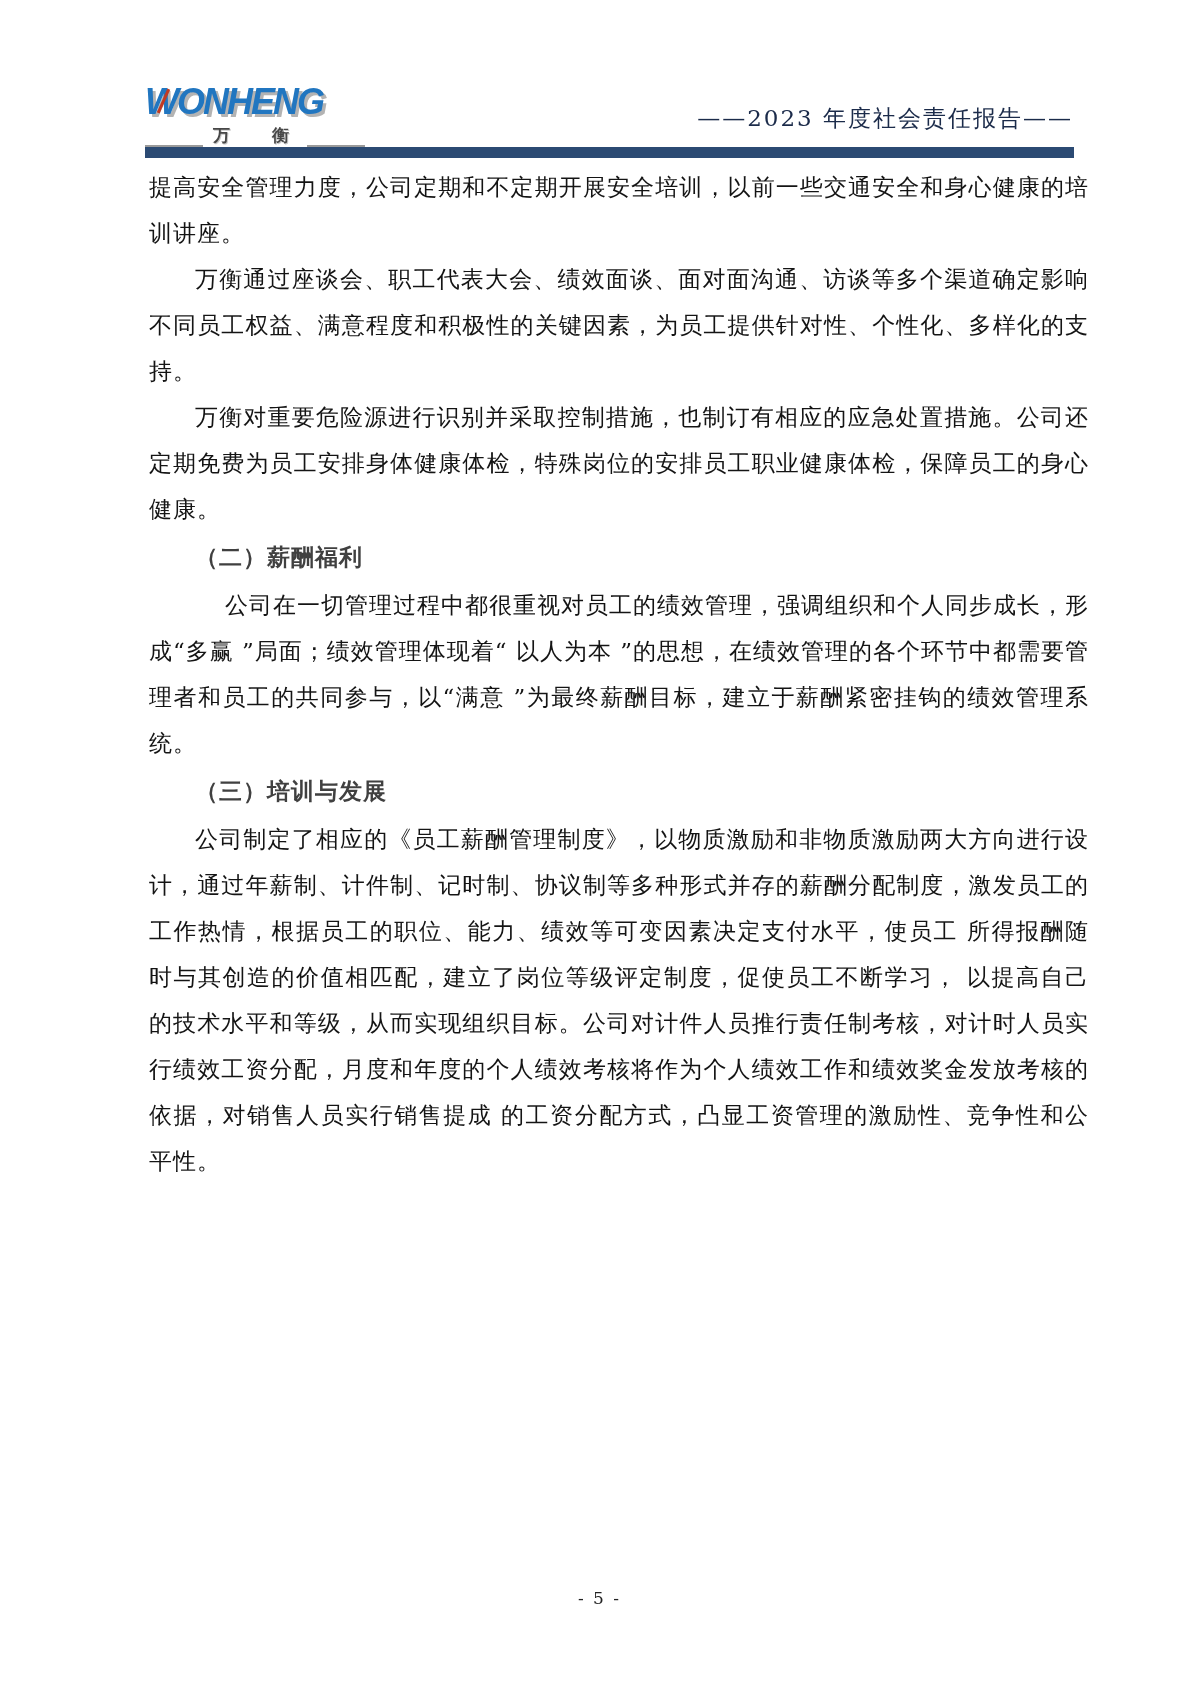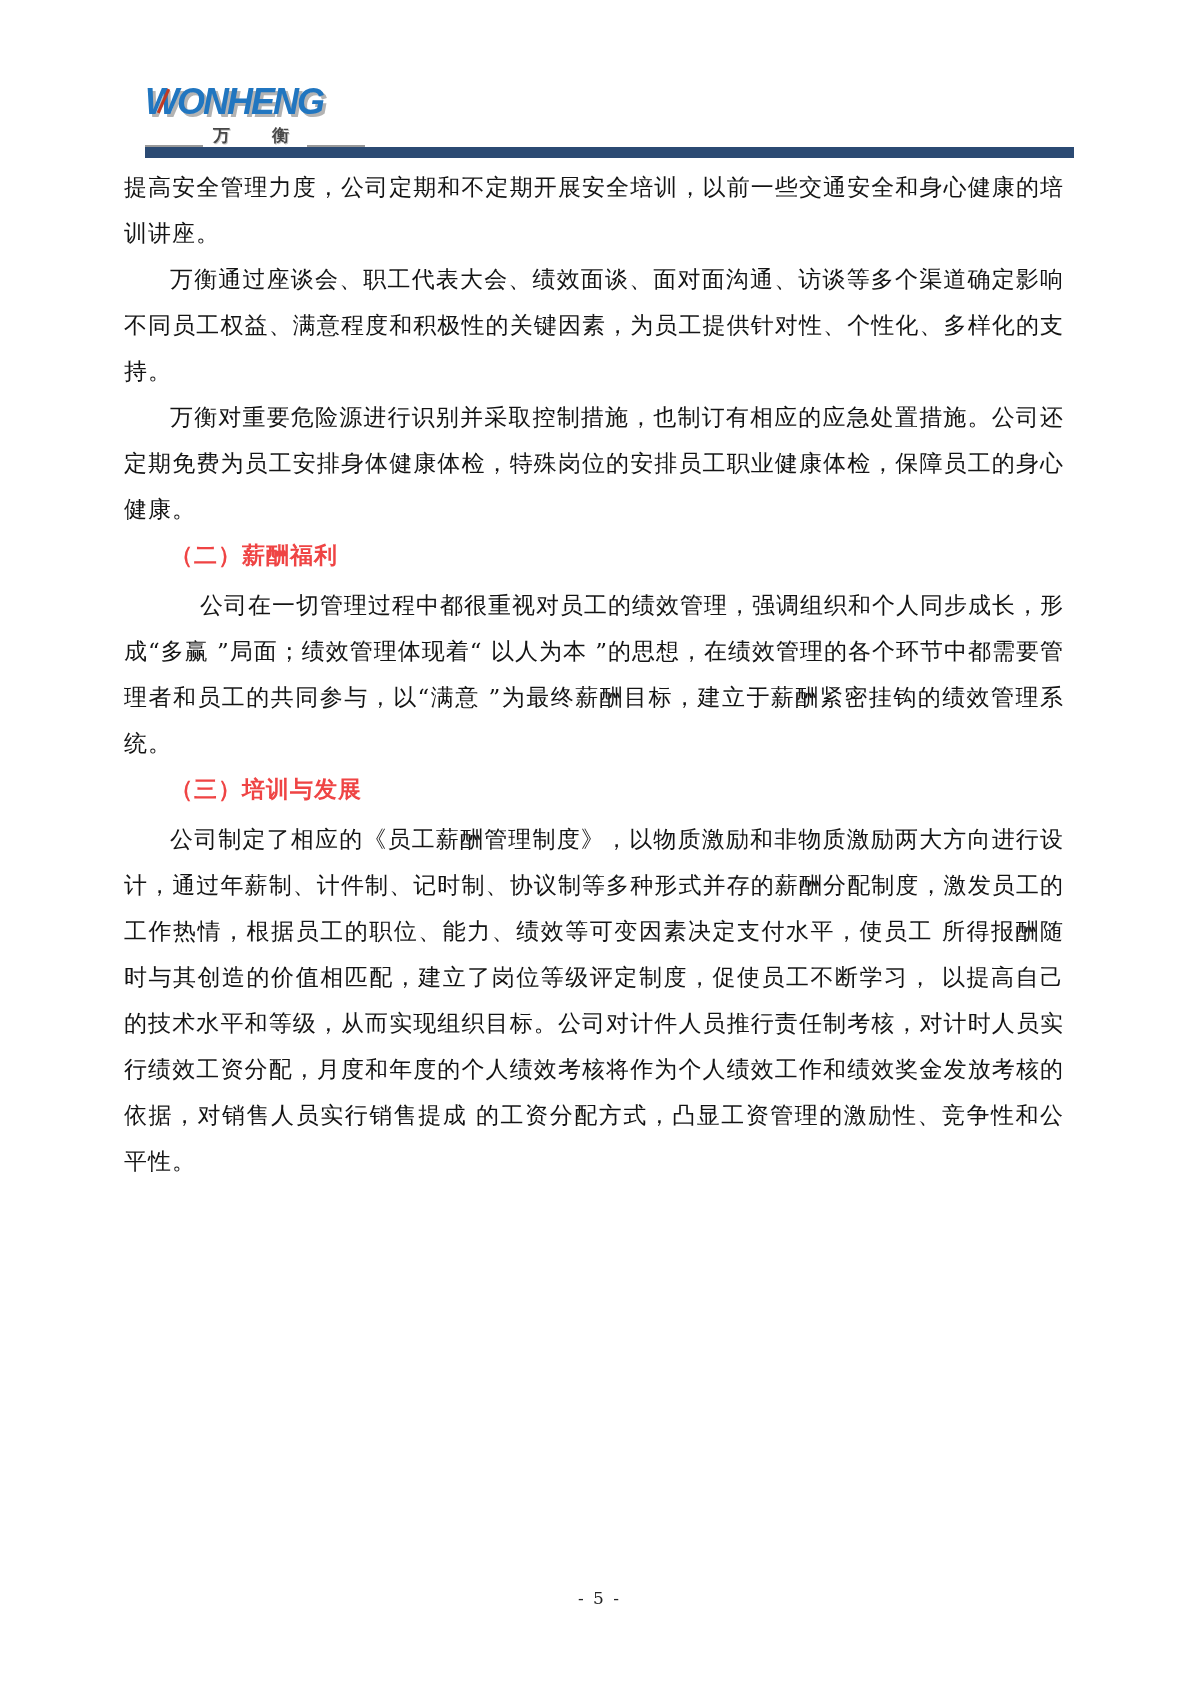--- a/index.html
+++ b/index.html
@@ -75,37 +75,37 @@
     left: 145px;
     top: 147px;
     width: 929px;
     height: 11px;
     background: #2b4a73;
   }
 
   
   .content {
     position: absolute;
-    left: 124px;
+    left: 149px;
     top: 164px;
     width: 940px;
     font-size: 23px;
     line-height: 46px;
     letter-spacing: 1px;
     text-align: justify;
   }
   .para { margin: 0; }
   .ind0 { text-indent: 0; }
   .ind2 { text-indent: 2em; }
   .ind3 { text-indent: 3.3em; }
   .hd {
     margin: 2px 0;
     font-weight: bold;
-    color: #ef4444;
-    font-family: Liberation Mono, monospace;
+    color: #404040;
+    font-family: Liberation Sans, sans-serif;
     letter-spacing: 1px;
   }
 
   
   .footer {
     position: absolute;
     left: 0;
     top: 1588px;
     width: 100%;
     text-align: center;
@@ -126,20 +126,21 @@
       <span class="logo-slash"></span>
       <span class="logo-name">WONHENG</span>
     </div>
     <div class="logo-sub">
       <span class="logo-rule"></span>
       <span class="logo-cjk">万 衡</span>
       <span class="logo-rule"></span>
     </div>
   </div>
 
+  <div class="report-title">——2023 年度社会责任报告——</div>
 
   <div class="header-bar"></div>
 
   <div class="content">
     <p class="para ind0">提高安全管理力度，公司定期和不定期开展安全培训，以前一些交通安全和身心健康的培训讲座。</p>
     <p class="para ind2">万衡通过座谈会、职工代表大会、绩效面谈、面对面沟通、访谈等多个渠道确定影响不同员工权益、满意程度和积极性的关键因素，为员工提供针对性、个性化、多样化的支持。</p>
     <p class="para ind2">万衡对重要危险源进行识别并采取控制措施，也制订有相应的应急处置措施。公司还定期免费为员工安排身体健康体检，特殊岗位的安排员工职业健康体检，保障员工的身心健康。</p>
     <p class="para ind2 hd">（二）薪酬福利</p>
     <p class="para ind3">公司在一切管理过程中都很重视对员工的绩效管理，强调组织和个人同步成长，形成“多赢 ”局面；绩效管理体现着“ 以人为本 ”的思想，在绩效管理的各个环节中都需要管理者和员工的共同参与，以“满意 ”为最终薪酬目标，建立于薪酬紧密挂钩的绩效管理系统。</p>
     <p class="para ind2 hd">（三）培训与发展</p>

